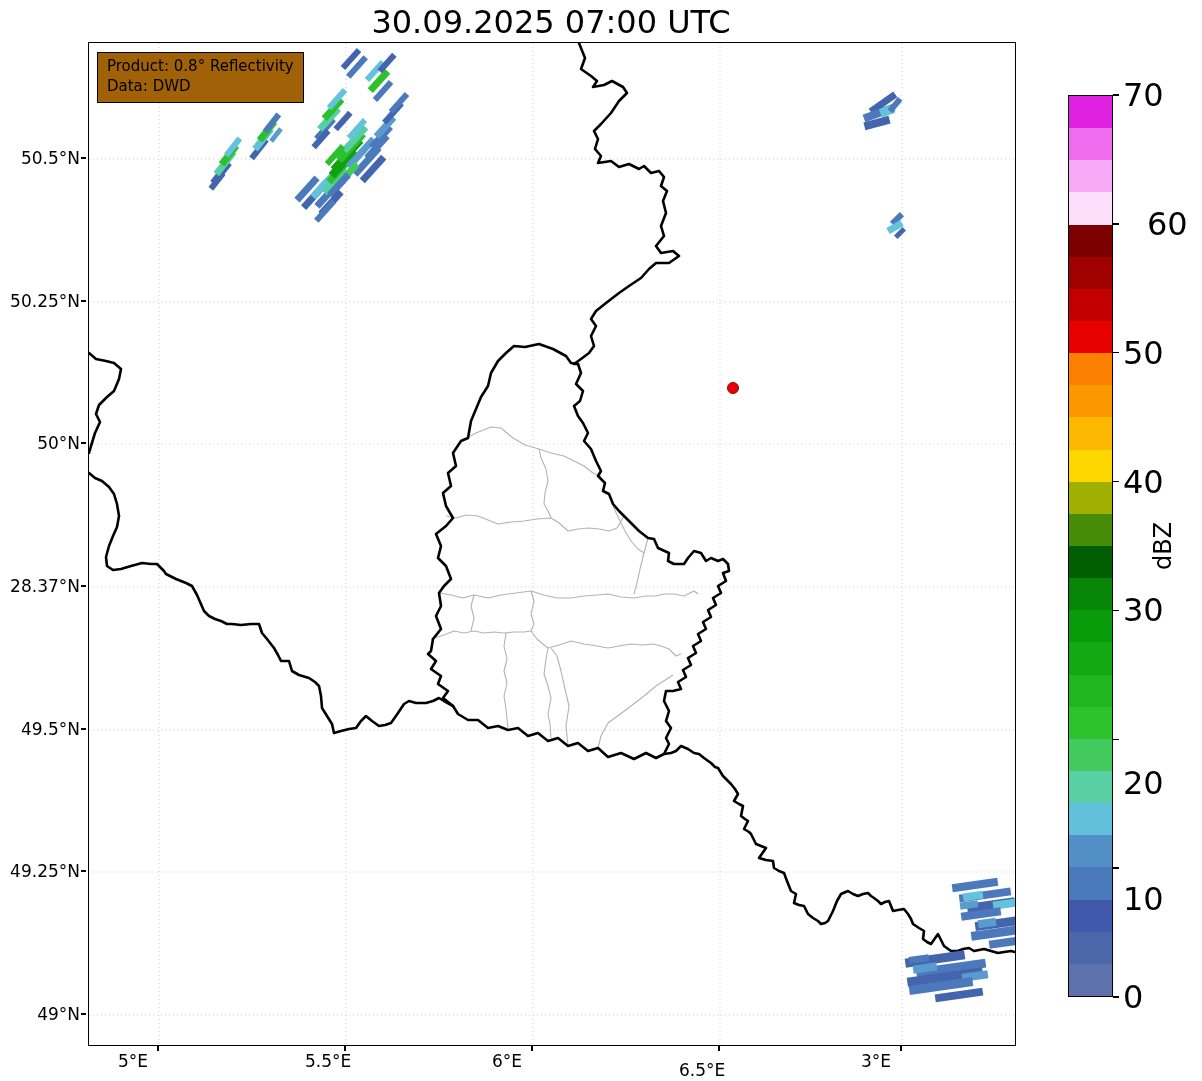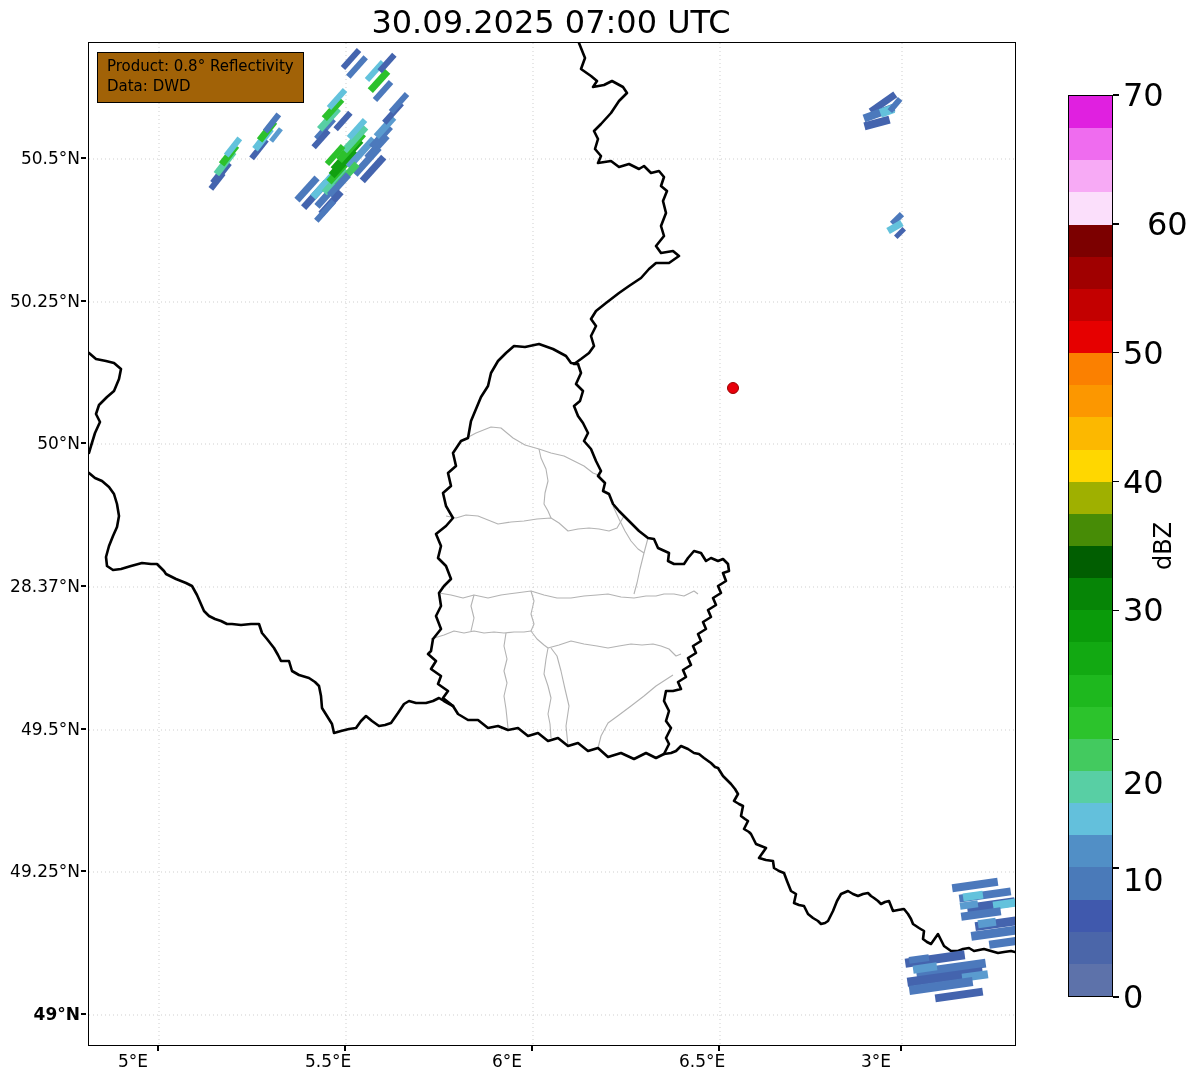--- a/index.html
+++ b/index.html
@@ -155,37 +155,37 @@
     </div>
   </div>
 
   <div id="axis-labels">
       <div class="x-tick-label" style="left: 158px;">5°E</div>
       <div class="tick-mark" style="left: 157.3px; top: 1045.6px; width: 1.4px; height: 5px;"></div>
       <div class="x-tick-label" style="left: 345px;">5.5°E</div>
       <div class="tick-mark" style="left: 344.3px; top: 1045.6px; width: 1.4px; height: 5px;"></div>
       <div class="x-tick-label" style="left: 532px;">6°E</div>
       <div class="tick-mark" style="left: 531.3px; top: 1045.6px; width: 1.4px; height: 5px;"></div>
-      <div class="x-tick-label" style="left: 719px;">6.5°E</div>
+      <div class="x-tick-label" style="left: 719px; margin-top: 9px;">6.5°E</div>
       <div class="tick-mark" style="left: 718.3px; top: 1045.6px; width: 1.4px; height: 5px;"></div>
       <div class="x-tick-label" style="left: 901px;">3°E</div>
       <div class="tick-mark" style="left: 900.3px; top: 1045.6px; width: 1.4px; height: 5px;"></div>
       <div class="y-tick-label" style="top: 158px;">50.5°N</div>
       <div class="tick-mark" style="left: 81px; top: 157.3px; width: 5px; height: 1.4px;"></div>
       <div class="y-tick-label" style="top: 301px;">50.25°N</div>
       <div class="tick-mark" style="left: 81px; top: 300.3px; width: 5px; height: 1.4px;"></div>
       <div class="y-tick-label" style="top: 443px;">50°N</div>
       <div class="tick-mark" style="left: 81px; top: 442.3px; width: 5px; height: 1.4px;"></div>
       <div class="y-tick-label" style="top: 586px;">28.37°N</div>
       <div class="tick-mark" style="left: 81px; top: 585.3px; width: 5px; height: 1.4px;"></div>
       <div class="y-tick-label" style="top: 729px;">49.5°N</div>
       <div class="tick-mark" style="left: 81px; top: 728.3px; width: 5px; height: 1.4px;"></div>
       <div class="y-tick-label" style="top: 871px;">49.25°N</div>
       <div class="tick-mark" style="left: 81px; top: 870.3px; width: 5px; height: 1.4px;"></div>
-      <div class="y-tick-label" style="top: 1014px; font-weight: bold;">49°N</div>
+      <div class="y-tick-label" style="top: 1014px;">49°N</div>
       <div class="tick-mark" style="left: 81px; top: 1013.3px; width: 5px; height: 1.4px;"></div>
     </div>
 
   <div id="colorbar">
       <div class="seg" style="background: rgb(224, 32, 224);"></div>
       <div class="seg" style="background: rgb(239, 108, 239);"></div>
       <div class="seg" style="background: rgb(247, 170, 245);"></div>
       <div class="seg" style="background: rgb(251, 223, 251);"></div>
       <div class="seg" style="background: rgb(124, 0, 0);"></div>
       <div class="seg" style="background: rgb(160, 0, 0);"></div>
@@ -209,21 +209,21 @@
       <div class="seg" style="background: rgb(81, 143, 198);"></div>
       <div class="seg" style="background: rgb(74, 122, 185);"></div>
       <div class="seg" style="background: rgb(64, 89, 173);"></div>
       <div class="seg" style="background: rgb(75, 102, 169);"></div>
       <div class="seg" style="background: rgb(93, 114, 170);"></div>
     </div>
   <div id="cb-ticks">
       <div class="cb-tick" style="top: 996.25px;"></div>
       <div class="cb-label" style="top: 997px;">0</div>
       <div class="cb-tick" style="top: 867.393px;"></div>
-      <div class="cb-label" style="top: 880px;">10</div>
+      <div class="cb-label" style="top: 899px;">10</div>
       <div class="cb-tick" style="top: 738.536px;"></div>
       <div class="cb-label" style="top: 783px;">20</div>
       <div class="cb-tick" style="top: 609.679px;"></div>
       <div class="cb-label" style="top: 610.429px;">30</div>
       <div class="cb-tick" style="top: 480.821px;"></div>
       <div class="cb-label" style="top: 481.571px;">40</div>
       <div class="cb-tick" style="top: 351.964px;"></div>
       <div class="cb-label" style="top: 352.714px;">50</div>
       <div class="cb-tick" style="top: 223.107px;"></div>
       <div class="cb-label" style="top: 223.857px; margin-left: 24px;">60</div>

